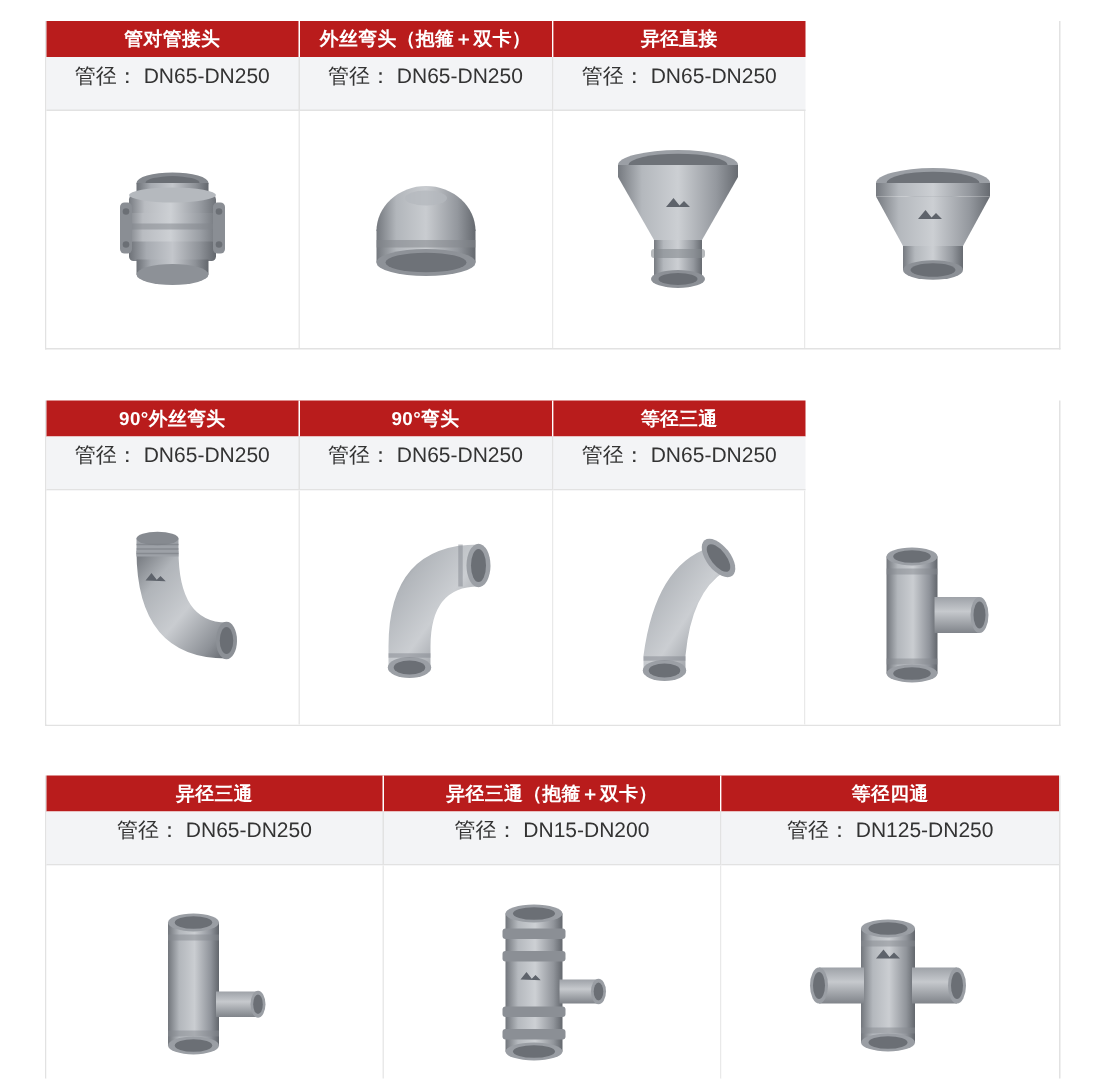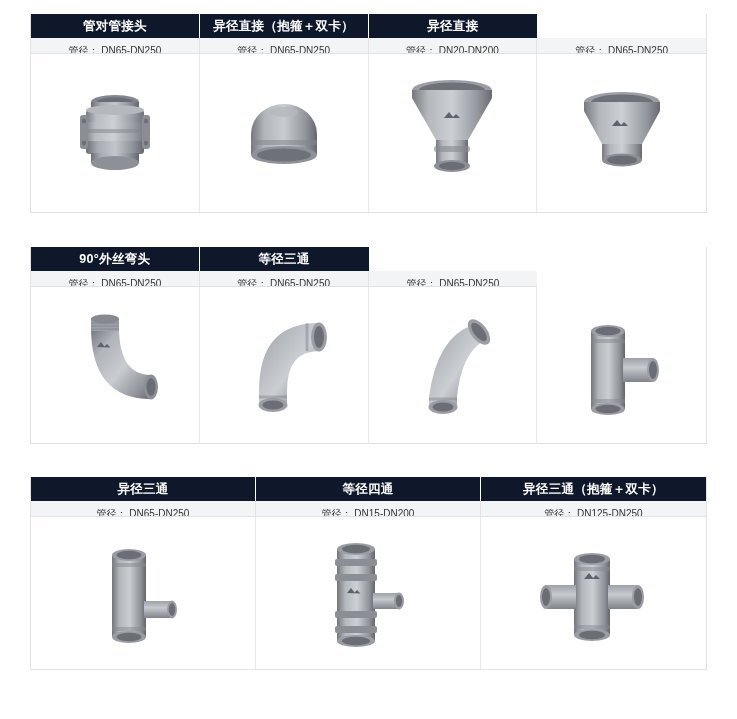--- a/index.html
+++ b/index.html
@@ -41,40 +41,40 @@
     display: flex;
   }
 
   .cell {
     box-sizing: border-box;
     position: relative;
   }
 
   
   .hcell {
-    background: #0f172a;
+    background: #b91c1c;
     color: #ffffff;
     font-size: 12.5px;
     font-weight: bold;
     height: 24px;
     line-height: 24px;
     text-align: center;
     letter-spacing: 0.3px;
     border-right: 1px solid #ffffff;
     overflow: hidden;
     white-space: nowrap;
   }
   .hcell:last-child { border-right: none; }
 
   
   .scell {
     background: #f3f4f6;
     color: #333333;
-    font-size: 10px;
-    height: 16px;
+    font-size: 14px;
+    height: 36px;
     line-height: 25px;
     text-align: center;
     border-right: 1px solid #e2e2e2;
     border-bottom: 1px solid #e2e2e2;
     overflow: hidden;
     white-space: nowrap;
   }
   .scell:last-child { border-right: none; }
 
   
@@ -99,27 +99,26 @@
   svg { display: block; }
 </style>
 </head>
 <body>
 
 <div class="page">
 
   <div class="group group-1">
     <div class="row-header">
       <div class="cell hcell w4">管对管接头</div>
-      <div class="cell hcell w4">异径直接（抱箍＋双卡）</div>
+      <div class="cell hcell w4">外丝弯头（抱箍＋双卡）</div>
       <div class="cell hcell w4">异径直接</div>
     </div>
     <div class="row-spec">
       <div class="cell scell w4">管径： DN65-DN250</div>
       <div class="cell scell w4">管径： DN65-DN250</div>
-      <div class="cell scell w4">管径： DN20-DN200</div>
       <div class="cell scell w4">管径： DN65-DN250</div>
     </div>
     <div class="row-images">
 
       <div class="cell icell w4">
         <svg width="120" height="120" viewBox="0 0 120 120">
           <defs>
             <linearGradient id="g1a" x1="0" y1="0" x2="1" y2="0">
               <stop offset="0" stop-color="#787c82"></stop>
               <stop offset="0.18" stop-color="#b9bcc1"></stop>
@@ -237,20 +236,21 @@
           <path d="M50 48 l5 -6 l4 5 l3 -3 l4 4 z" fill="#5e636b"></path>
         </svg>
       </div>
 
     </div>
   </div>
 
   <div class="group group-2">
     <div class="row-header">
       <div class="cell hcell w4">90°外丝弯头</div>
+      <div class="cell hcell w4">90°弯头</div>
       <div class="cell hcell w4">等径三通</div>
     </div>
     <div class="row-spec">
       <div class="cell scell w4">管径： DN65-DN250</div>
       <div class="cell scell w4">管径： DN65-DN250</div>
       <div class="cell scell w4">管径： DN65-DN250</div>
     </div>
     <div class="row-images">
 
       <div class="cell icell w4">
@@ -361,22 +361,22 @@
           <rect x="34" y="94" width="34" height="4" fill="#85898f" opacity="0.5"></rect>
         </svg>
       </div>
 
     </div>
   </div>
 
   <div class="group group-3">
     <div class="row-header">
       <div class="cell hcell w3">异径三通</div>
+      <div class="cell hcell w3">异径三通（抱箍＋双卡）</div>
       <div class="cell hcell w3">等径四通</div>
-      <div class="cell hcell w3">异径三通（抱箍＋双卡）</div>
     </div>
     <div class="row-spec">
       <div class="cell scell w3">管径： DN65-DN250</div>
       <div class="cell scell w3">管径： DN15-DN200</div>
       <div class="cell scell w3">管径： DN125-DN250</div>
     </div>
     <div class="row-images">
 
       <div class="cell icell w3">
         <svg width="130" height="120" viewBox="0 0 130 120">

